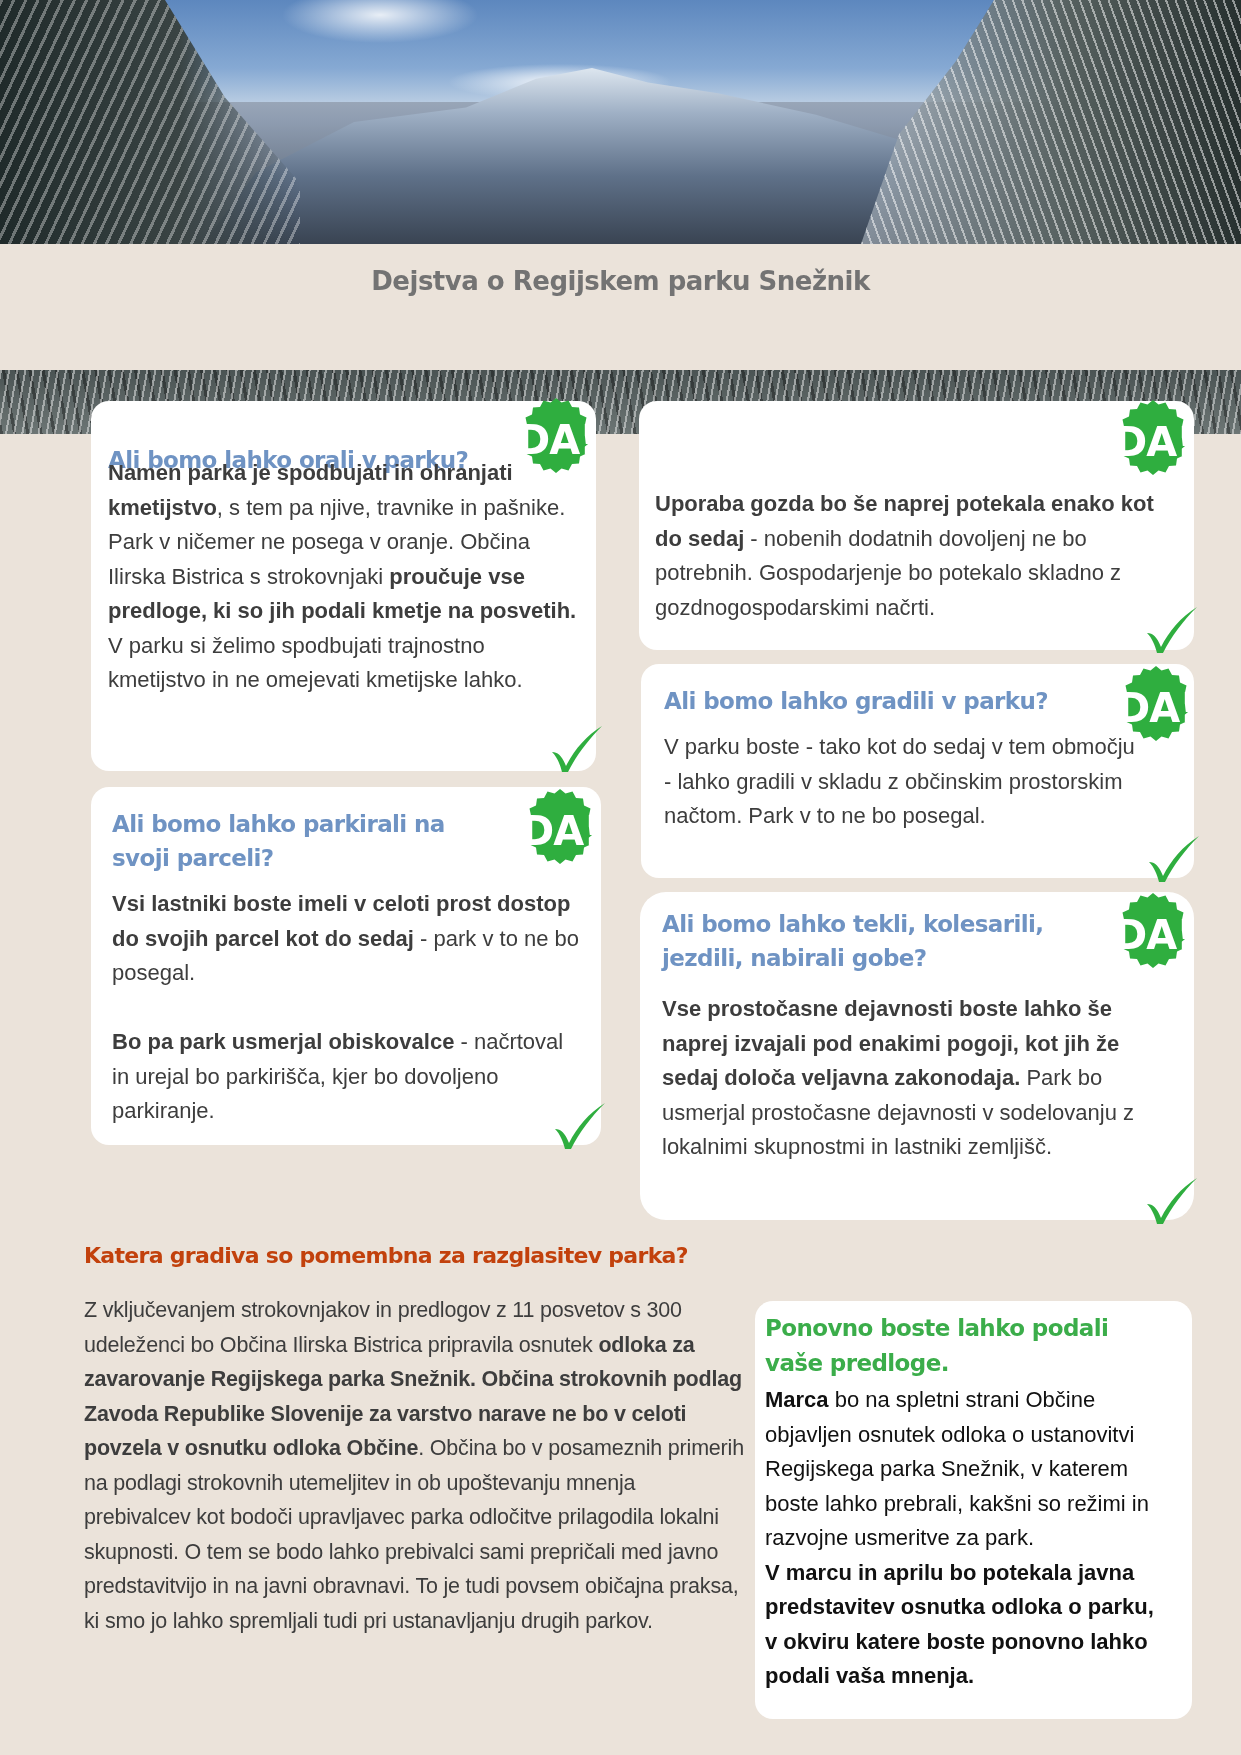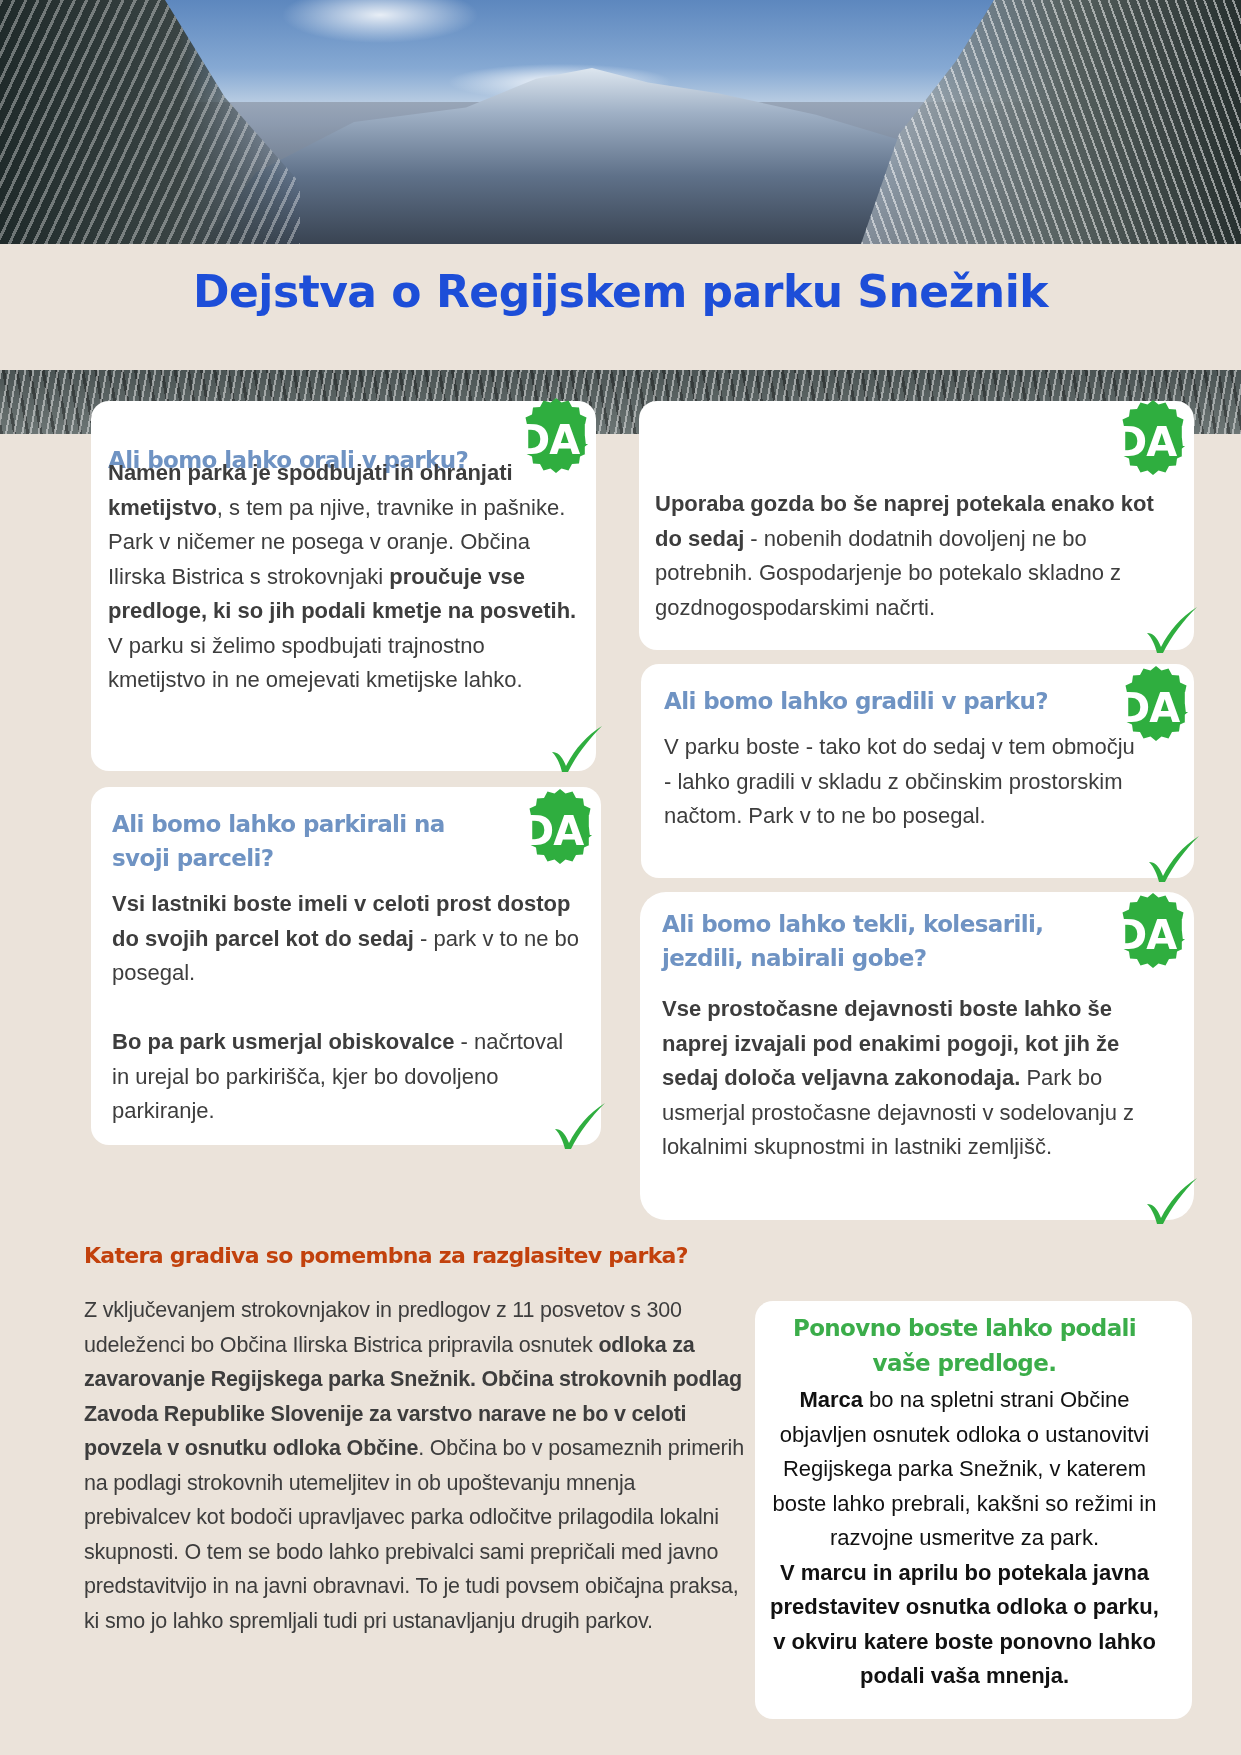--- a/index.html
+++ b/index.html
@@ -42,21 +42,21 @@
   }
 
   
   .title-band {
     position: absolute; left: 0; top: 244px; width: 1241px; height: 126px;
     background: #ebe3da; text-align: center;
   }
   .main-title {
     position: absolute; left: 0; right: 0; top: 22px;
     font-family: "DejaVu Sans", sans-serif; font-weight: bold;
-    font-size: 44px; color: #1d4ed8; letter-spacing: -0.5px;
+    font-size: 26px; color: #737373; letter-spacing: -0.5px;
   }
   .subtitle {
     position: absolute; left: 0; right: 0; top: 74px;
     font-family: "DejaVu Sans", sans-serif; font-weight: bold;
     font-size: 23px; color: #111; letter-spacing: -0.5px;
   }
 
   
   .forest-strip {
     position: absolute; left: 0; top: 370px; width: 1241px; height: 64px;
@@ -96,21 +96,21 @@
     position: absolute; left: 84px; top: 1243px;
     font-family: "DejaVu Sans", sans-serif; font-weight: bold;
     color: #c2410c; font-size: 22px; letter-spacing: -0.7px;
   }
   .bottom-text {
     position: absolute; left: 84px; top: 1293px; width: 660px;
     font-size: 21.5px; line-height: 34.5px; color: #3d3d3d; letter-spacing: -0.2px;
   }
   .info-card {
     position: absolute; left: 755px; top: 1301px; width: 437px; height: 418px;
-    background: #fff; border-radius: 18px; padding: 10px 28px 0 10px; text-align: center;
+    background: #fff; border-radius: 18px; padding: 10px 28px 0 10px;
   }
   .info-title {
     font-family: "DejaVu Sans", sans-serif; font-weight: bold;
     color: #3bad4a; font-size: 23px; line-height: 35px; letter-spacing: -0.6px;
   }
   .info-body {
     margin-top: 2px;
     font-size: 22px; line-height: 34.5px; color: #111;
   }
   .info-body b { font-weight: bold; }

